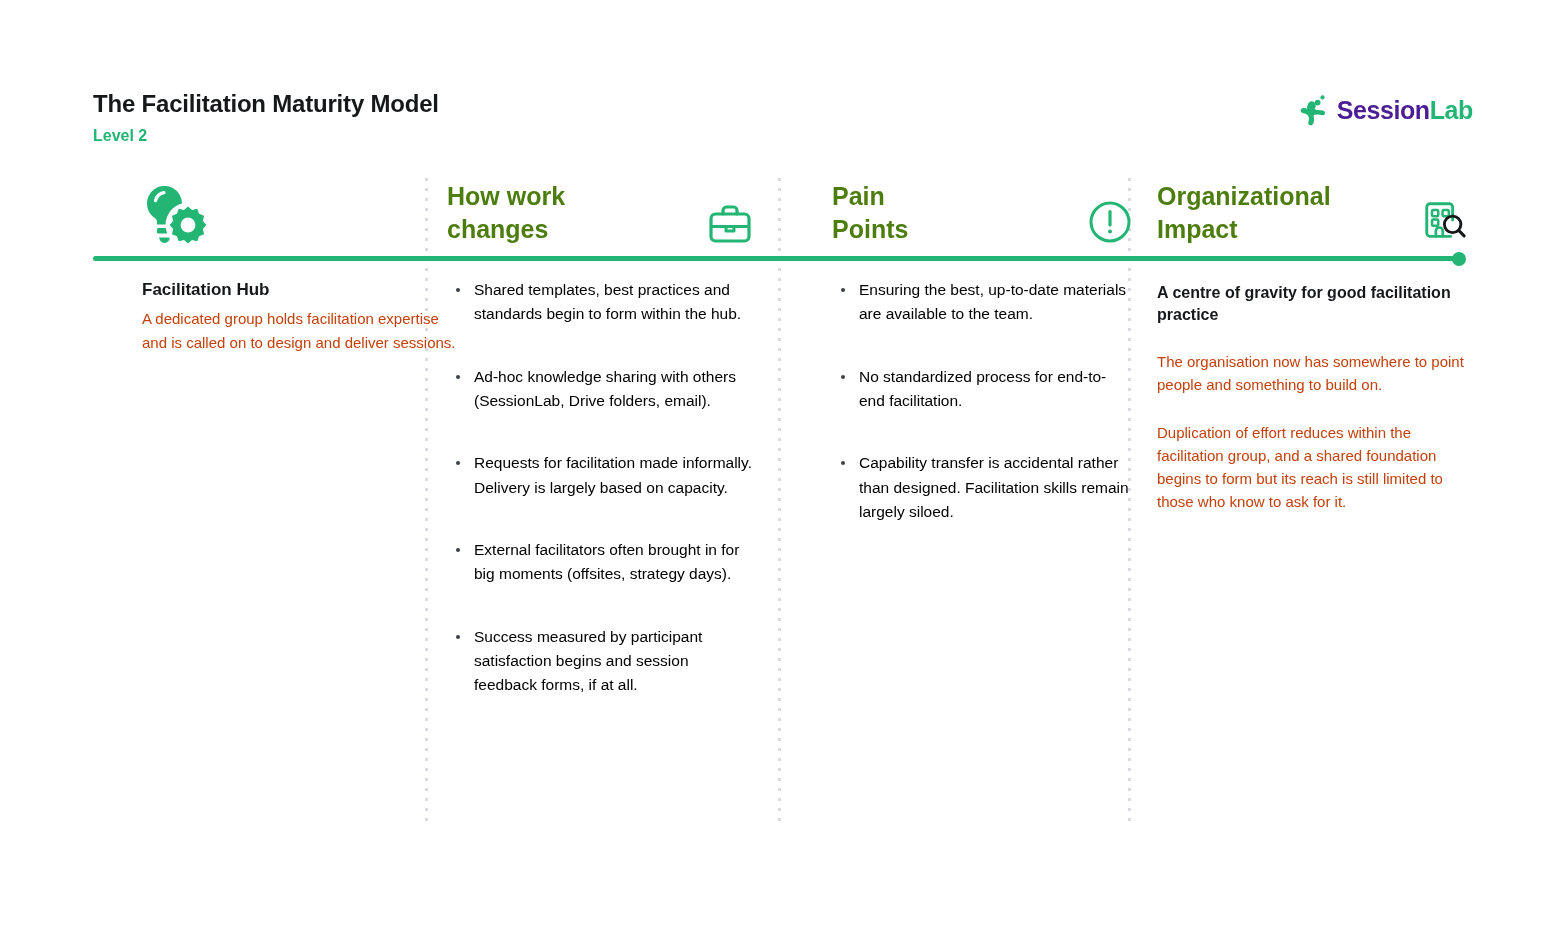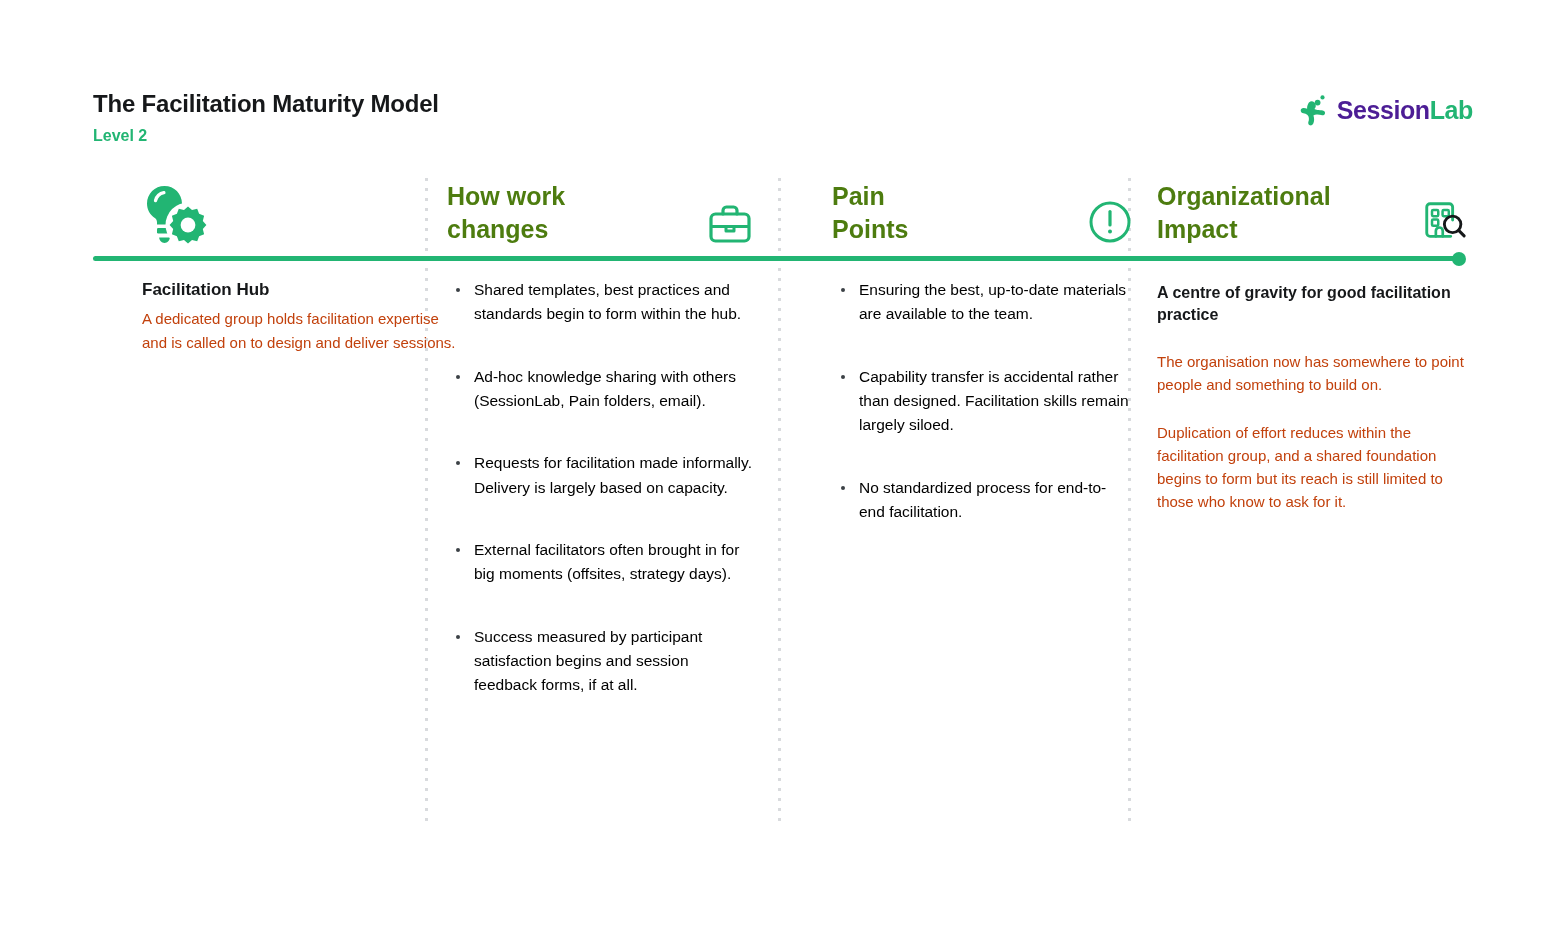--- a/index.html
+++ b/index.html
@@ -243,21 +243,21 @@
           <rect x="3" y="10" width="38" height="27" rx="4.5" fill="none" stroke="#22b573" stroke-width="3.2"></rect>
           <path d="M15 10V6.5c0-1.9 1.5-3.5 3.4-3.5h7.2c1.9 0 3.4 1.6 3.4 3.5V10" fill="none" stroke="#22b573" stroke-width="3.2" stroke-linecap="round"></path>
           <line x1="3" y1="22.5" x2="41" y2="22.5" stroke="#22b573" stroke-width="3.2"></line>
           <path d="M18 22.5h8v4.5h-8z" fill="none" stroke="#22b573" stroke-width="3.0" stroke-linejoin="round"></path>
         </svg>
       </div>
     </div>
     <div class="col-body">
       <ul class="bullets">
         <li>Shared templates, best practices and standards begin to form within the hub.</li>
-        <li>Ad-hoc knowledge sharing with others (SessionLab, Pain folders, email).</li>
+        <li>Ad-hoc knowledge sharing with others (SessionLab, Drive folders, email).</li>
         <li>Requests for facilitation made informally. Delivery is largely based on capacity.</li>
         <li>External facilitators often brought in for big moments (offsites, strategy days).</li>
         <li>Success measured by participant satisfaction begins and session feedback forms, if at all.</li>
       </ul>
     </div>
   </div>
 
   <div class="col col-3">
     <div class="col-head">
       <div class="col-head-title">Pain
@@ -266,22 +266,22 @@
         <svg width="44" height="44" viewBox="0 0 44 44">
           <circle cx="22" cy="22" r="19" fill="none" stroke="#22b573" stroke-width="3.0"></circle>
           <line x1="22" y1="11.5" x2="22" y2="25" stroke="#22b573" stroke-width="3.2" stroke-linecap="round"></line>
           <circle cx="22" cy="31.5" r="2.0" fill="#22b573"></circle>
         </svg>
       </div>
     </div>
     <div class="col-body">
       <ul class="bullets">
         <li>Ensuring the best, up-to-date materials are available to the team.</li>
+        <li>No standardized process for end-to-end facilitation.</li>
         <li>Capability transfer is accidental rather than designed. Facilitation skills remain largely siloed.</li>
-        <li>No standardized process for end-to-end facilitation.</li>
       </ul>
     </div>
   </div>
 
   <div class="col col-4">
     <div class="col-head">
       <div class="col-head-title">Organizational
 Impact</div>
       <div class="col-head-icon">
         <svg width="48" height="46" viewBox="0 0 48 46">

